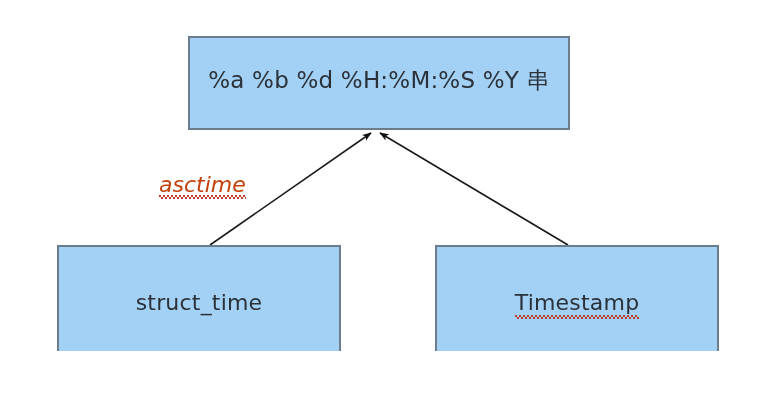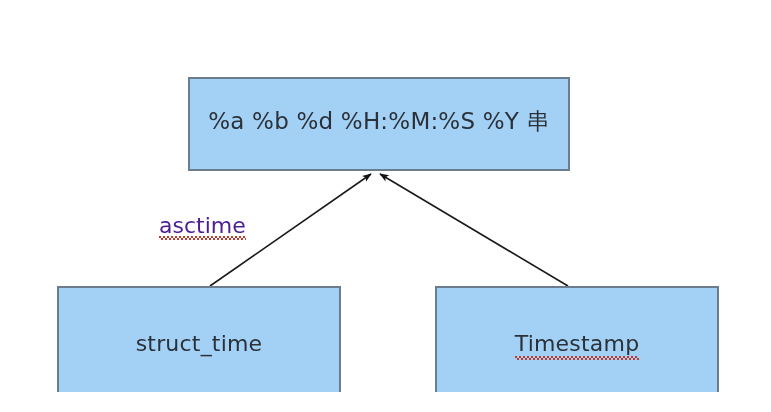--- a/index.html
+++ b/index.html
@@ -10,21 +10,20 @@
   }
   body {
     font-family: "DejaVu Sans", "Liberation Sans", sans-serif;
   }
   #canvas {
     position: relative;
     width: 771px;
     height: 351px;
     background: #ffffff;
     overflow: hidden;
-    margin-top: 41px;
   }
   #edges {
     position: absolute;
     left: 0;
     top: 0;
     width: 771px;
     height: 412px;
     pointer-events: none;
   }
   .node {
@@ -65,24 +64,25 @@
   #node-timestamp {
     left: 435px;
     top: 245px;
     width: 284px;
     height: 113px;
     align-items: flex-start;
     padding-top: 43px;
   }
   .edge-label {
     position: absolute;
-    color: #4c1d95;
+    color: #c2410c;
     font-size: 22px;
     white-space: nowrap;
     line-height: 1;
+    font-style: italic;
   }
   #edge-label-asctime {
     left: 159px;
     top: 174px;
   }
   #edge-label-ctime {
     left: 502px;
     top: 174px;
   }
   

